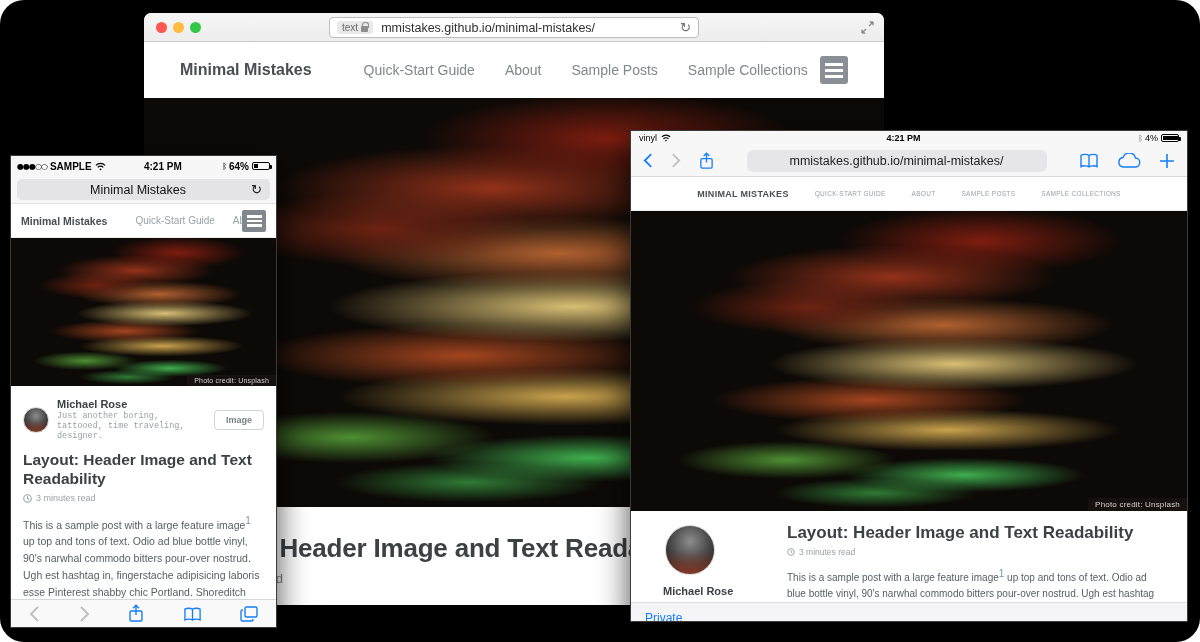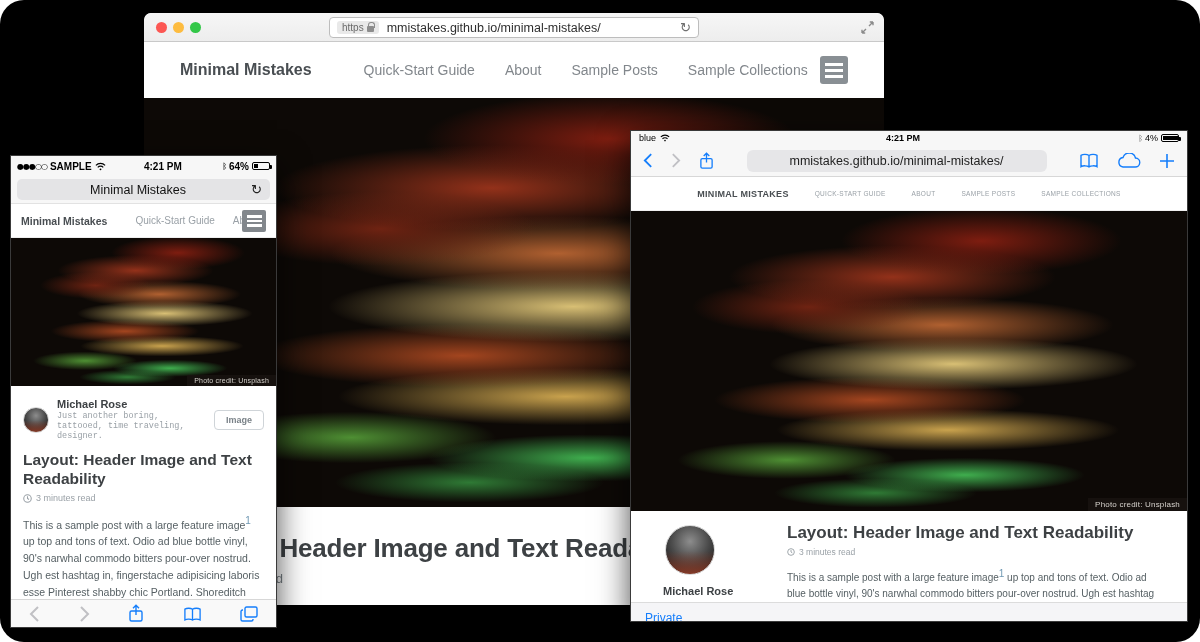--- a/index.html
+++ b/index.html
@@ -113,21 +113,21 @@
 
 <div class="canvas">
 
   <div class="win">
     <div class="win-titlebar">
       <span class="tl red"></span>
       <span class="tl yellow"></span>
       <span class="tl green"></span>
       <div class="omnibox">
         <span class="https-badge">
-          <span>https</span>
+          <span>text</span>
           <span class="lock"></span>
         </span>
         <span class="omni-url">mmistakes.github.io/minimal-mistakes/</span>
         <span class="refresh">↻</span>
       </div>
       <span class="icon expand-icon">
         <svg width="13" height="13" viewBox="0 0 13 13" stroke="#8a8a8a" stroke-width="1.4" fill="none">
           <path d="M8 5 L12 1 M12 1 h-3.2 M12 1 v3.2"></path>
             <path d="M5 8 L1 12 M1 12 h3.2 M1 12 v-3.2"></path>
         </svg>
@@ -252,21 +252,21 @@
         <svg width="18" height="16" viewBox="0 0 18 16" fill="none" stroke="#157efb" stroke-width="1.4">
           <rect x="5" y="1" width="12" height="10" rx="1.5"></rect>
             <path d="M3 4 H2.5 A1.5 1.5 0 0 0 1 5.5 V13.5 A1.5 1.5 0 0 0 2.5 15 H11.5 A1.5 1.5 0 0 0 13 13.5 V13"></path>
         </svg>
       </span>
     </div>
   </div>
 
   <div class="ipad">
     <div class="pad-status">
-      <span>blue</span>
+      <span>vinyl</span>
       <span class="icon" style="margin-left:4px">
         <svg width="10" height="8" viewBox="0 0 12 9" fill="none" stroke="#000" stroke-width="1.3">
           <path d="M1 3.2 A 7 7 0 0 1 11 3.2"></path>
             <path d="M3 5.4 A 4.2 4.2 0 0 1 9 5.4"></path>
             <circle cx="6" cy="7.6" r="1" fill="#000" stroke="none"></circle>
         </svg>
       </span>
       <span class="mid">4:21 PM</span>
       <span class="bt">ᛒ</span>
       <span>4%</span>

